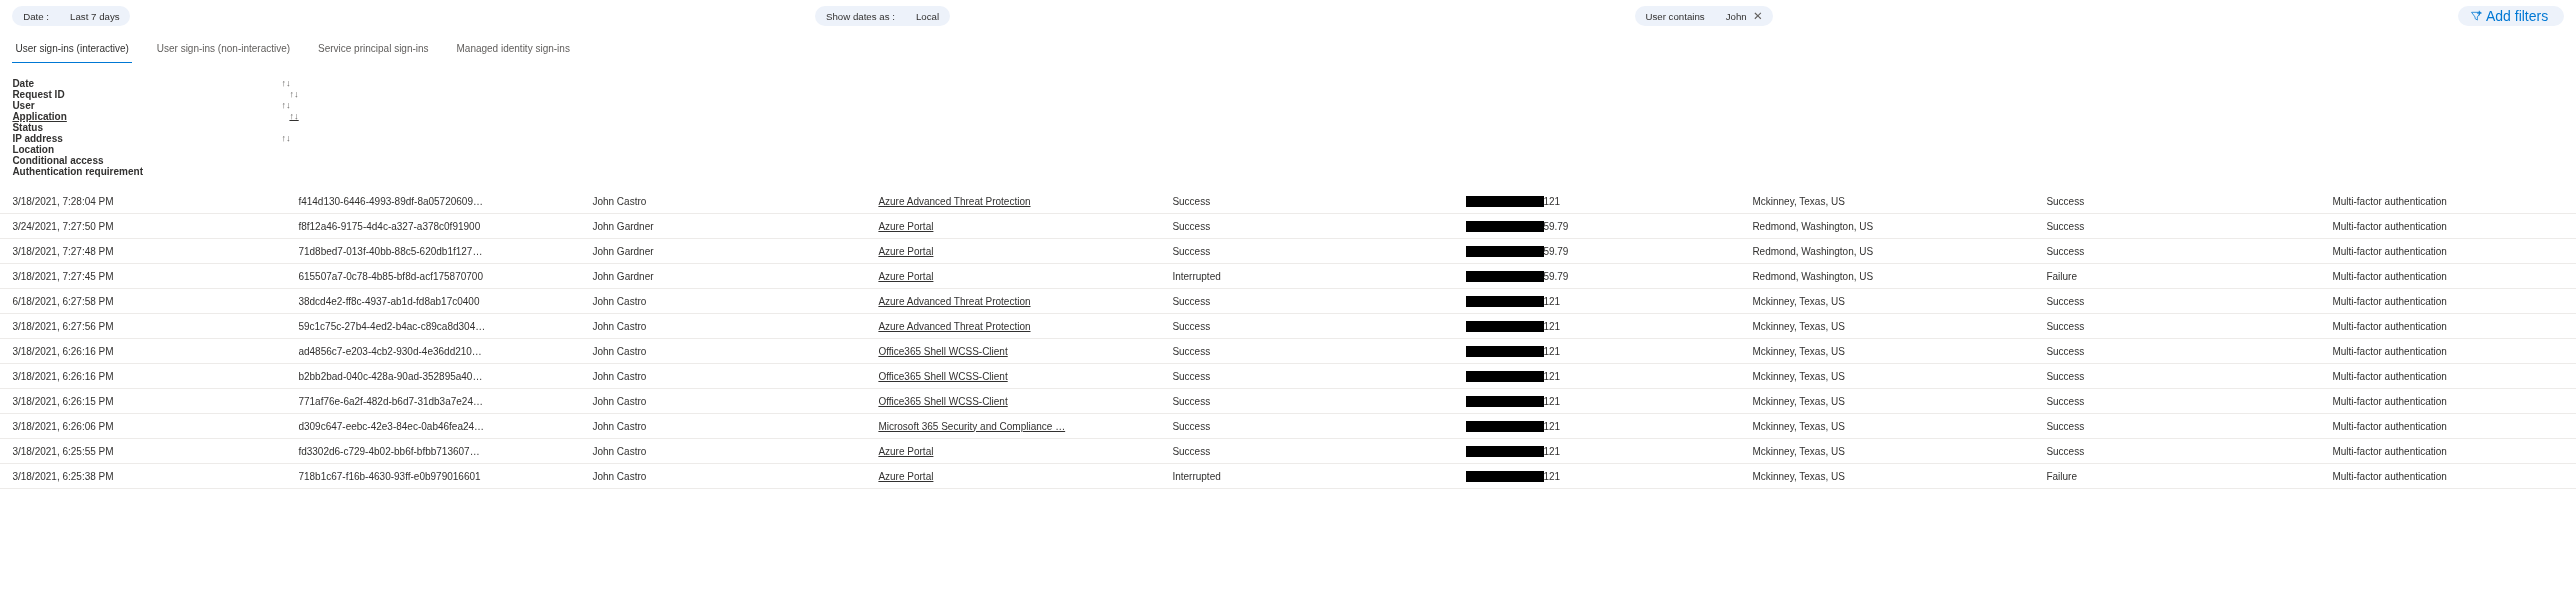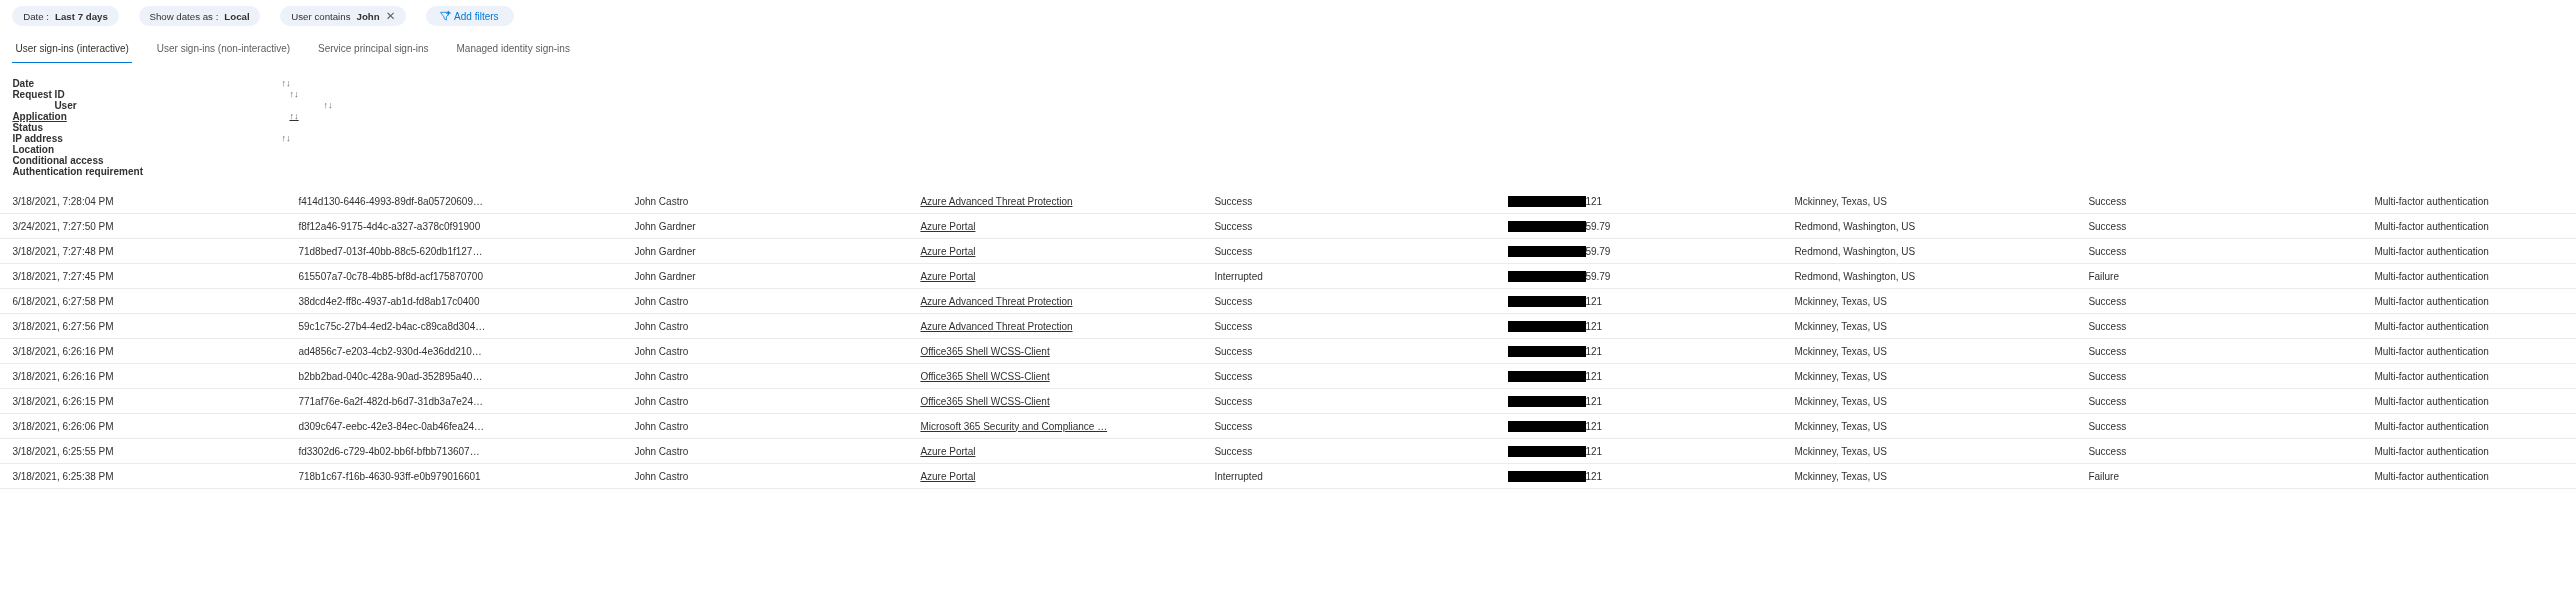--- a/index.html
+++ b/index.html
@@ -7,51 +7,52 @@
       margin: 0;
       padding: 0;
       font-family: "Segoe UI", -apple-system, sans-serif;
       font-size: 10px;
       color: #323130;
       background: #ffffff;
     }
     .filters-row {
       display: flex;
       align-items: center;
-      gap: 20px;
+      gap: 4px;
       padding: 6.2px 12.4px;
+      justify-content: space-between;
     }
     .filter-pill {
       display: inline-flex;
       align-items: center;
       background: #edf2fa;
       border-radius: 12.4px;
       padding: 3.1px 10.8px;
       font-size: 9.7px;
       color: #323130;
       cursor: pointer;
       height: 20px;
     }
     .filter-pill .label { font-weight: 400; }
-    .filter-pill .value { font-weight: 700; margin-left: 6px; }
+    .filter-pill .value { font-weight: 400; margin-left: 21px; }
     .filter-pill .close {
       margin-left: 6.2px;
       font-size: 11.6px;
       color: #605e5c;
       cursor: pointer;
       line-height: 1;
     }
     .add-filter-btn {
       display: inline-flex;
       align-items: center;
       background: transparent;
       border: none;
       color: #0078d4;
       cursor: pointer;
-      font-size: 10px;
+      font-size: 14px;
       padding: 3.1px 7.7px;
       gap: 3.1px;
     }
     .add-filter-btn .plus-icon {
       display: inline-flex;
       align-items: center;
       position: relative;
     }
 
     .tabs-row {
@@ -88,21 +89,21 @@
       padding: 4.6px 12.4px;
       font-size: 10px;
       color: #323130;
       border-bottom: 0.8px solid #edebe9;
       align-items: center;
       min-height: 25px;
     }
     .col { flex-shrink: 0; overflow: hidden; text-overflow: ellipsis; white-space: nowrap; padding-right: 7.7px;}
     .col-date { width: 286px; }
     .col-reqid { width: 294px; }
-    .col-user { width: 286px; margin-left: 42px; }
+    .col-user { width: 286px; }
     .col-app { width: 294px; text-decoration: underline; }
     .col-status { width: 294px; }
     .col-ip { width: 286px; position: relative; }
     .col-loc { width: 294px; }
     .col-cond { width: 286px; }
     .col-auth { width: 256px; }
 
     .sort-icon {
       display: inline-block;
       margin-left: 4.6px;

